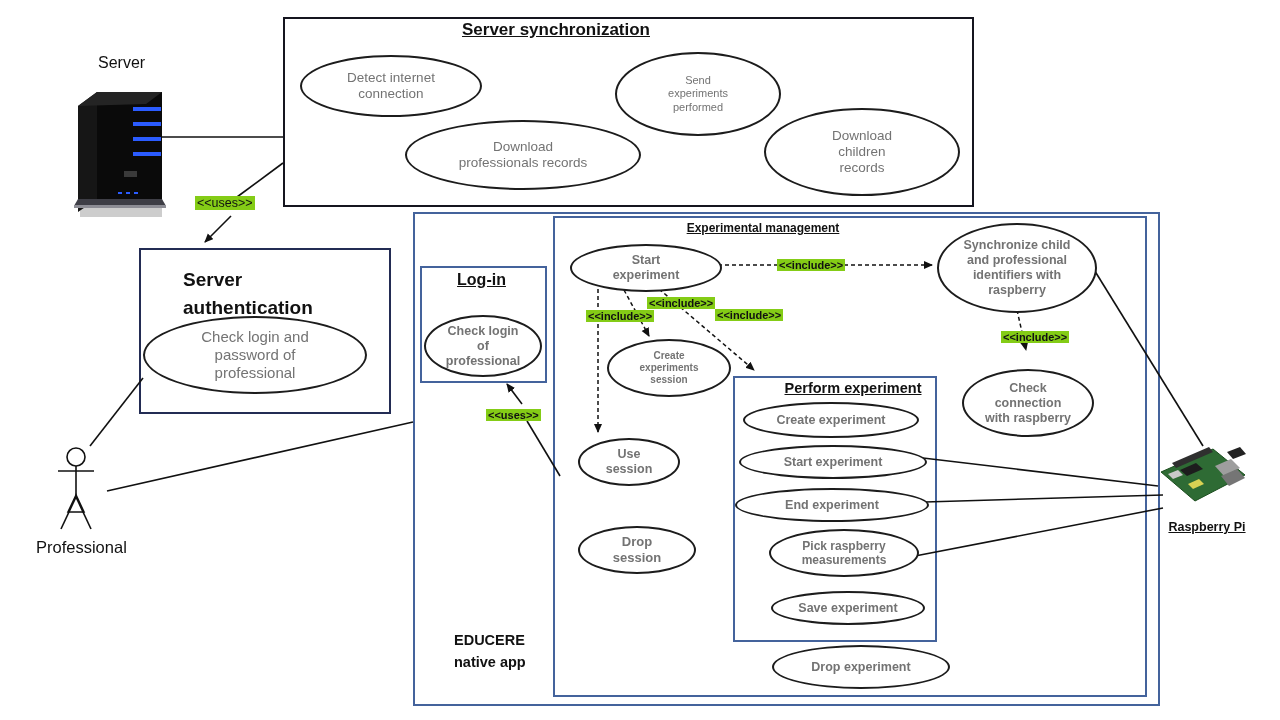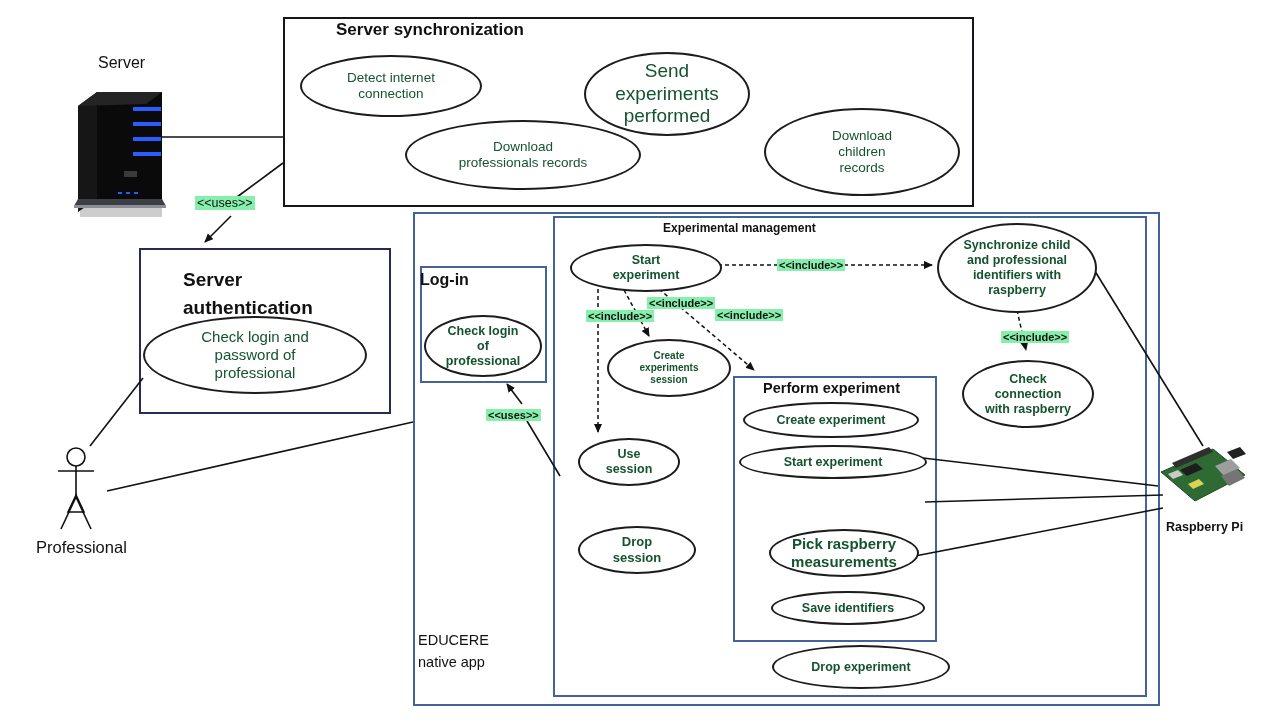--- a/index.html
+++ b/index.html
@@ -4,25 +4,25 @@
 <style>
   html,body{margin:0;padding:0;background:#fff;}
   #stage{position:relative;width:1280px;height:720px;background:#fff;overflow:hidden;
          font-family:"Liberation Sans",sans-serif;color:#111;}
   .box{position:absolute;background:transparent;z-index:1;}
   .b-black{border:2px solid #15151f;}
   .b-navy{border:2px solid #232c54;}
   .b-blue{border:2px solid #44639c;}
   .uc{position:absolute;border:2px solid #1c1c1c;border-radius:50%;background:#fff;
       display:flex;align-items:center;justify-content:center;text-align:center;
-      white-space:pre-line;line-height:1.2;z-index:3;color:#14532d;}
+      white-space:pre-line;line-height:1.2;z-index:3;color:#737373;}
   .uc.bold{font-weight:bold;}
   .lbl{position:absolute;z-index:4;color:#111;white-space:pre-line;}
-  .ctr{}
-  .stereo{position:absolute;z-index:4;font-weight:bold;font-size:11px;background:#86efac;
+  .ctr{text-align:center;text-decoration:underline;}
+  .stereo{position:absolute;z-index:4;font-weight:bold;font-size:11px;background:#84cc16;
           padding:0 2px;color:#111;white-space:nowrap;}
   svg.wires{position:absolute;left:0;top:0;z-index:2;}
 </style>
 </head>
 <body>
 
 <div id="stage">
 
   <div class="box b-black" style="left:283px;top:17px;width:687px;height:186px;"></div>
   <div class="box b-navy" style="left:139px;top:248px;width:248px;height:162px;"></div>
@@ -93,21 +93,21 @@
       <polygon points="1168,474 1178,470 1183,475 1173,479" fill="#c9c9c9"></polygon>
       <polygon points="1215,466 1231,459 1240,468 1224,476" fill="#9e9e9e"></polygon>
       <polygon points="1221,476 1237,469 1245,478 1229,486" fill="#757575"></polygon>
       <polygon points="1227,452 1240,447 1246,454 1233,459" fill="#222"></polygon>
       <polygon points="1188,484 1199,479 1204,484 1193,489" fill="#d9d253"></polygon>
     </g>
   </svg>
 
   <div class="uc" style="left:300px;top:55px;width:178px;height:58px;font-size:13.5px;">Detect internet
 connection</div>
-  <div class="uc" style="left:584px;top:52px;width:162px;height:80px;font-size:19px;">Send
+  <div class="uc" style="left:615px;top:52px;width:162px;height:80px;font-size:11px;">Send
 experiments
 performed</div>
   <div class="uc" style="left:405px;top:120px;width:232px;height:66px;font-size:13.5px;">Download
 professionals records</div>
   <div class="uc" style="left:764px;top:108px;width:192px;height:84px;font-size:13.5px;">Download
 children
 records</div>
 
   <div class="uc" style="left:143px;top:316px;width:220px;height:74px;font-size:15px;">Check login and
 password of
@@ -119,42 +119,43 @@
 
   <div class="uc bold" style="left:570px;top:244px;width:148px;height:44px;font-size:12.5px;">Start
 experiment</div>
   <div class="uc bold" style="left:937px;top:223px;width:156px;height:86px;font-size:12.5px;">Synchronize child
 and professional
 identifiers with
 raspberry</div>
   <div class="uc bold" style="left:607px;top:339px;width:120px;height:54px;font-size:10px;">Create
 experiments
 session</div>
-  <div class="uc bold" style="left:962px;top:360px;width:128px;height:64px;font-size:12.5px;">Check
+  <div class="uc bold" style="left:962px;top:369px;width:128px;height:64px;font-size:12.5px;">Check
 connection
 with raspberry</div>
   <div class="uc bold" style="left:578px;top:438px;width:98px;height:44px;font-size:12.5px;">Use
 session</div>
   <div class="uc bold" style="left:578px;top:526px;width:114px;height:44px;font-size:13px;">Drop
 session</div>
   <div class="uc bold" style="left:772px;top:645px;width:174px;height:40px;font-size:12.5px;">Drop experiment</div>
 
   <div class="uc bold" style="left:743px;top:402px;width:172px;height:32px;font-size:12.5px;">Create experiment</div>
   <div class="uc bold" style="left:739px;top:445px;width:184px;height:30px;font-size:12.5px;">Start experiment</div>
-  <div class="uc bold" style="left:769px;top:529px;width:146px;height:44px;font-size:15px;">Pick raspberry
+  <div class="uc bold" style="left:735px;top:488px;width:190px;height:30px;font-size:12.5px;">End experiment</div>
+  <div class="uc bold" style="left:769px;top:529px;width:146px;height:44px;font-size:12px;">Pick raspberry
 measurements</div>
-  <div class="uc bold" style="left:771px;top:591px;width:150px;height:30px;font-size:12.5px;">Save identifiers</div>
+  <div class="uc bold" style="left:771px;top:591px;width:150px;height:30px;font-size:12.5px;">Save experiment</div>
 
   <div class="lbl ctr" style="left:336px;top:20px;width:440px;font-size:17px;font-weight:bold;">Server synchronization</div>
   <div class="lbl" style="left:183px;top:266px;font-size:19px;font-weight:bold;line-height:1.45;">Server
 authentication</div>
   <div class="lbl ctr" style="left:663px;top:221px;width:200px;font-size:12px;font-weight:bold;">Experimental management</div>
   <div class="lbl ctr" style="left:420px;top:271px;width:123px;font-size:16px;font-weight:bold;">Log-in</div>
   <div class="lbl ctr" style="left:763px;top:380px;width:180px;font-size:14.5px;font-weight:bold;">Perform experiment</div>
-  <div class="lbl" style="left:418px;top:630px;font-size:14.5px;font-weight:normal;line-height:1.5;">EDUCERE
+  <div class="lbl" style="left:454px;top:630px;font-size:14.5px;font-weight:bold;line-height:1.5;">EDUCERE
 native app</div>
 
   <div class="lbl" style="left:98px;top:54px;font-size:16px;">Server</div>
   <div class="lbl" style="left:36px;top:538px;font-size:16.5px;">Professional</div>
   <div class="lbl ctr" style="left:1166px;top:520px;width:82px;font-size:12.5px;font-weight:bold;">Raspberry Pi</div>
 
   <div class="stereo" style="left:195px;top:196px;font-size:12.5px;font-weight:normal;">&lt;&lt;uses&gt;&gt;</div>
   <div class="stereo" style="left:486px;top:409px;">&lt;&lt;uses&gt;&gt;</div>
   <div class="stereo" style="left:777px;top:259px;">&lt;&lt;include&gt;&gt;</div>
   <div class="stereo" style="left:586px;top:310px;">&lt;&lt;include&gt;&gt;</div>

